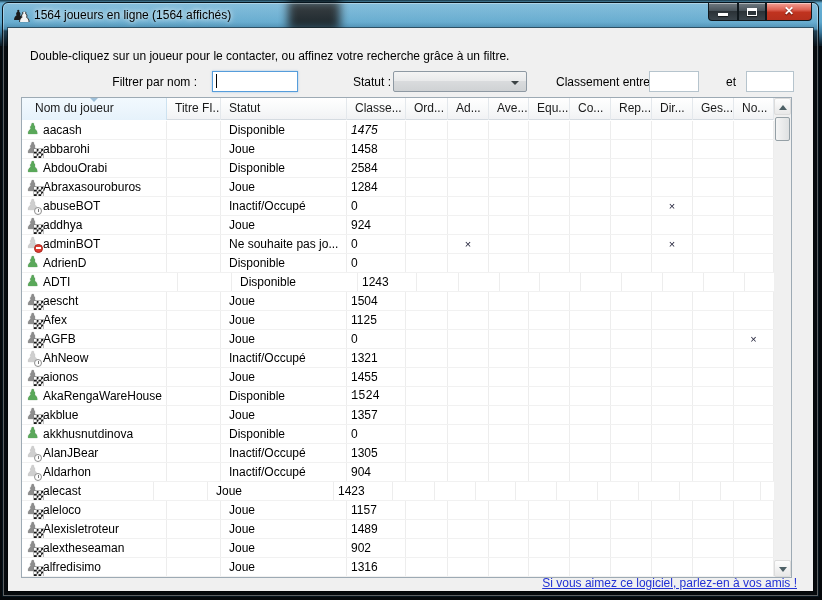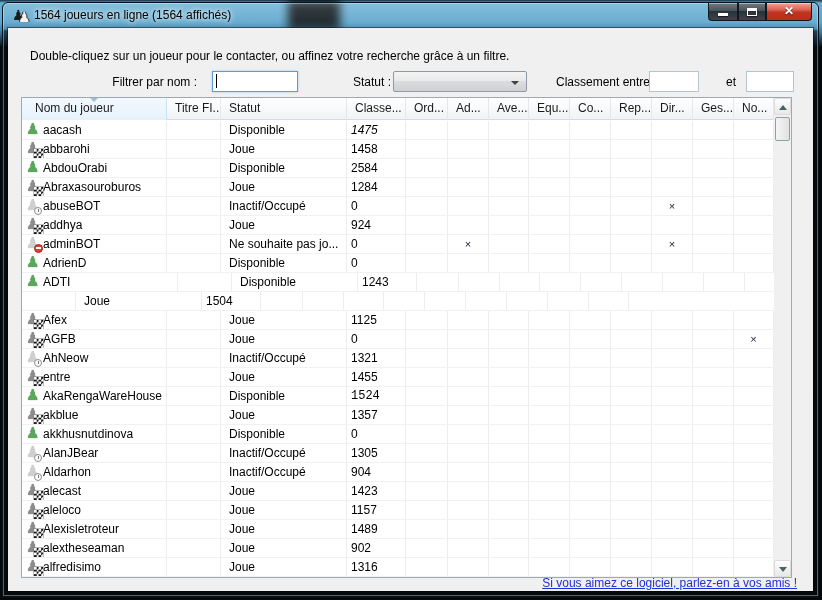--- a/index.html
+++ b/index.html
@@ -350,20 +350,26 @@
             <div class="cell c-ad" style="width: 41px;"></div>
             <div class="cell c-ave" style="width: 40px;"></div>
             <div class="cell c-equ" style="width: 41px;"></div>
             <div class="cell c-co" style="width: 41px;"></div>
             <div class="cell c-rep" style="width: 41px;"></div>
             <div class="cell c-dir" style="width: 41px;"></div>
             <div class="cell c-ges" style="width: 41px;"></div>
             <div class="cell c-no" style="width: 40px;"></div>
           </div>
           <div class="lv-row">
+            <div class="cell c-name" style="width: 145px;">
+              <span class="pawn pawn-playing">
+                <span class="ic-checker"></span>
+              </span>
+              <span>aescht</span>
+            </div>
             <div class="cell c-titre" style="width: 54px;"></div>
             <div class="cell c-statut" style="width: 126px;">Joue</div>
             <div class="cell c-classe" style="width: 59px;">1504</div>
             <div class="cell c-ord" style="width: 42px;"></div>
             <div class="cell c-ad" style="width: 41px;"></div>
             <div class="cell c-ave" style="width: 40px;"></div>
             <div class="cell c-equ" style="width: 41px;"></div>
             <div class="cell c-co" style="width: 41px;"></div>
             <div class="cell c-rep" style="width: 41px;"></div>
             <div class="cell c-dir" style="width: 41px;"></div>
@@ -428,21 +434,21 @@
             <div class="cell c-rep" style="width: 41px;"></div>
             <div class="cell c-dir" style="width: 41px;"></div>
             <div class="cell c-ges" style="width: 41px;"></div>
             <div class="cell c-no" style="width: 40px;"></div>
           </div>
           <div class="lv-row">
             <div class="cell c-name" style="width: 145px;">
               <span class="pawn pawn-playing">
                 <span class="ic-checker"></span>
               </span>
-              <span>entre</span>
+              <span>aionos</span>
             </div>
             <div class="cell c-titre" style="width: 54px;"></div>
             <div class="cell c-statut" style="width: 126px;">Joue</div>
             <div class="cell c-classe" style="width: 59px;">1455</div>
             <div class="cell c-ord" style="width: 42px;"></div>
             <div class="cell c-ad" style="width: 41px;"></div>
             <div class="cell c-ave" style="width: 40px;"></div>
             <div class="cell c-equ" style="width: 41px;"></div>
             <div class="cell c-co" style="width: 41px;"></div>
             <div class="cell c-rep" style="width: 41px;"></div>
@@ -540,21 +546,21 @@
             <div class="cell c-ad" style="width: 41px;"></div>
             <div class="cell c-ave" style="width: 40px;"></div>
             <div class="cell c-equ" style="width: 41px;"></div>
             <div class="cell c-co" style="width: 41px;"></div>
             <div class="cell c-rep" style="width: 41px;"></div>
             <div class="cell c-dir" style="width: 41px;"></div>
             <div class="cell c-ges" style="width: 41px;"></div>
             <div class="cell c-no" style="width: 40px;"></div>
           </div>
           <div class="lv-row">
-            <div class="cell c-name" style="width: 145px;">
+            <div class="cell c-name" style="width: 132px;">
               <span class="pawn pawn-playing">
                 <span class="ic-checker"></span>
               </span>
               <span>alecast</span>
             </div>
             <div class="cell c-titre" style="width: 54px;"></div>
             <div class="cell c-statut" style="width: 126px;">Joue</div>
             <div class="cell c-classe" style="width: 59px;">1423</div>
             <div class="cell c-ord" style="width: 42px;"></div>
             <div class="cell c-ad" style="width: 41px;"></div>

